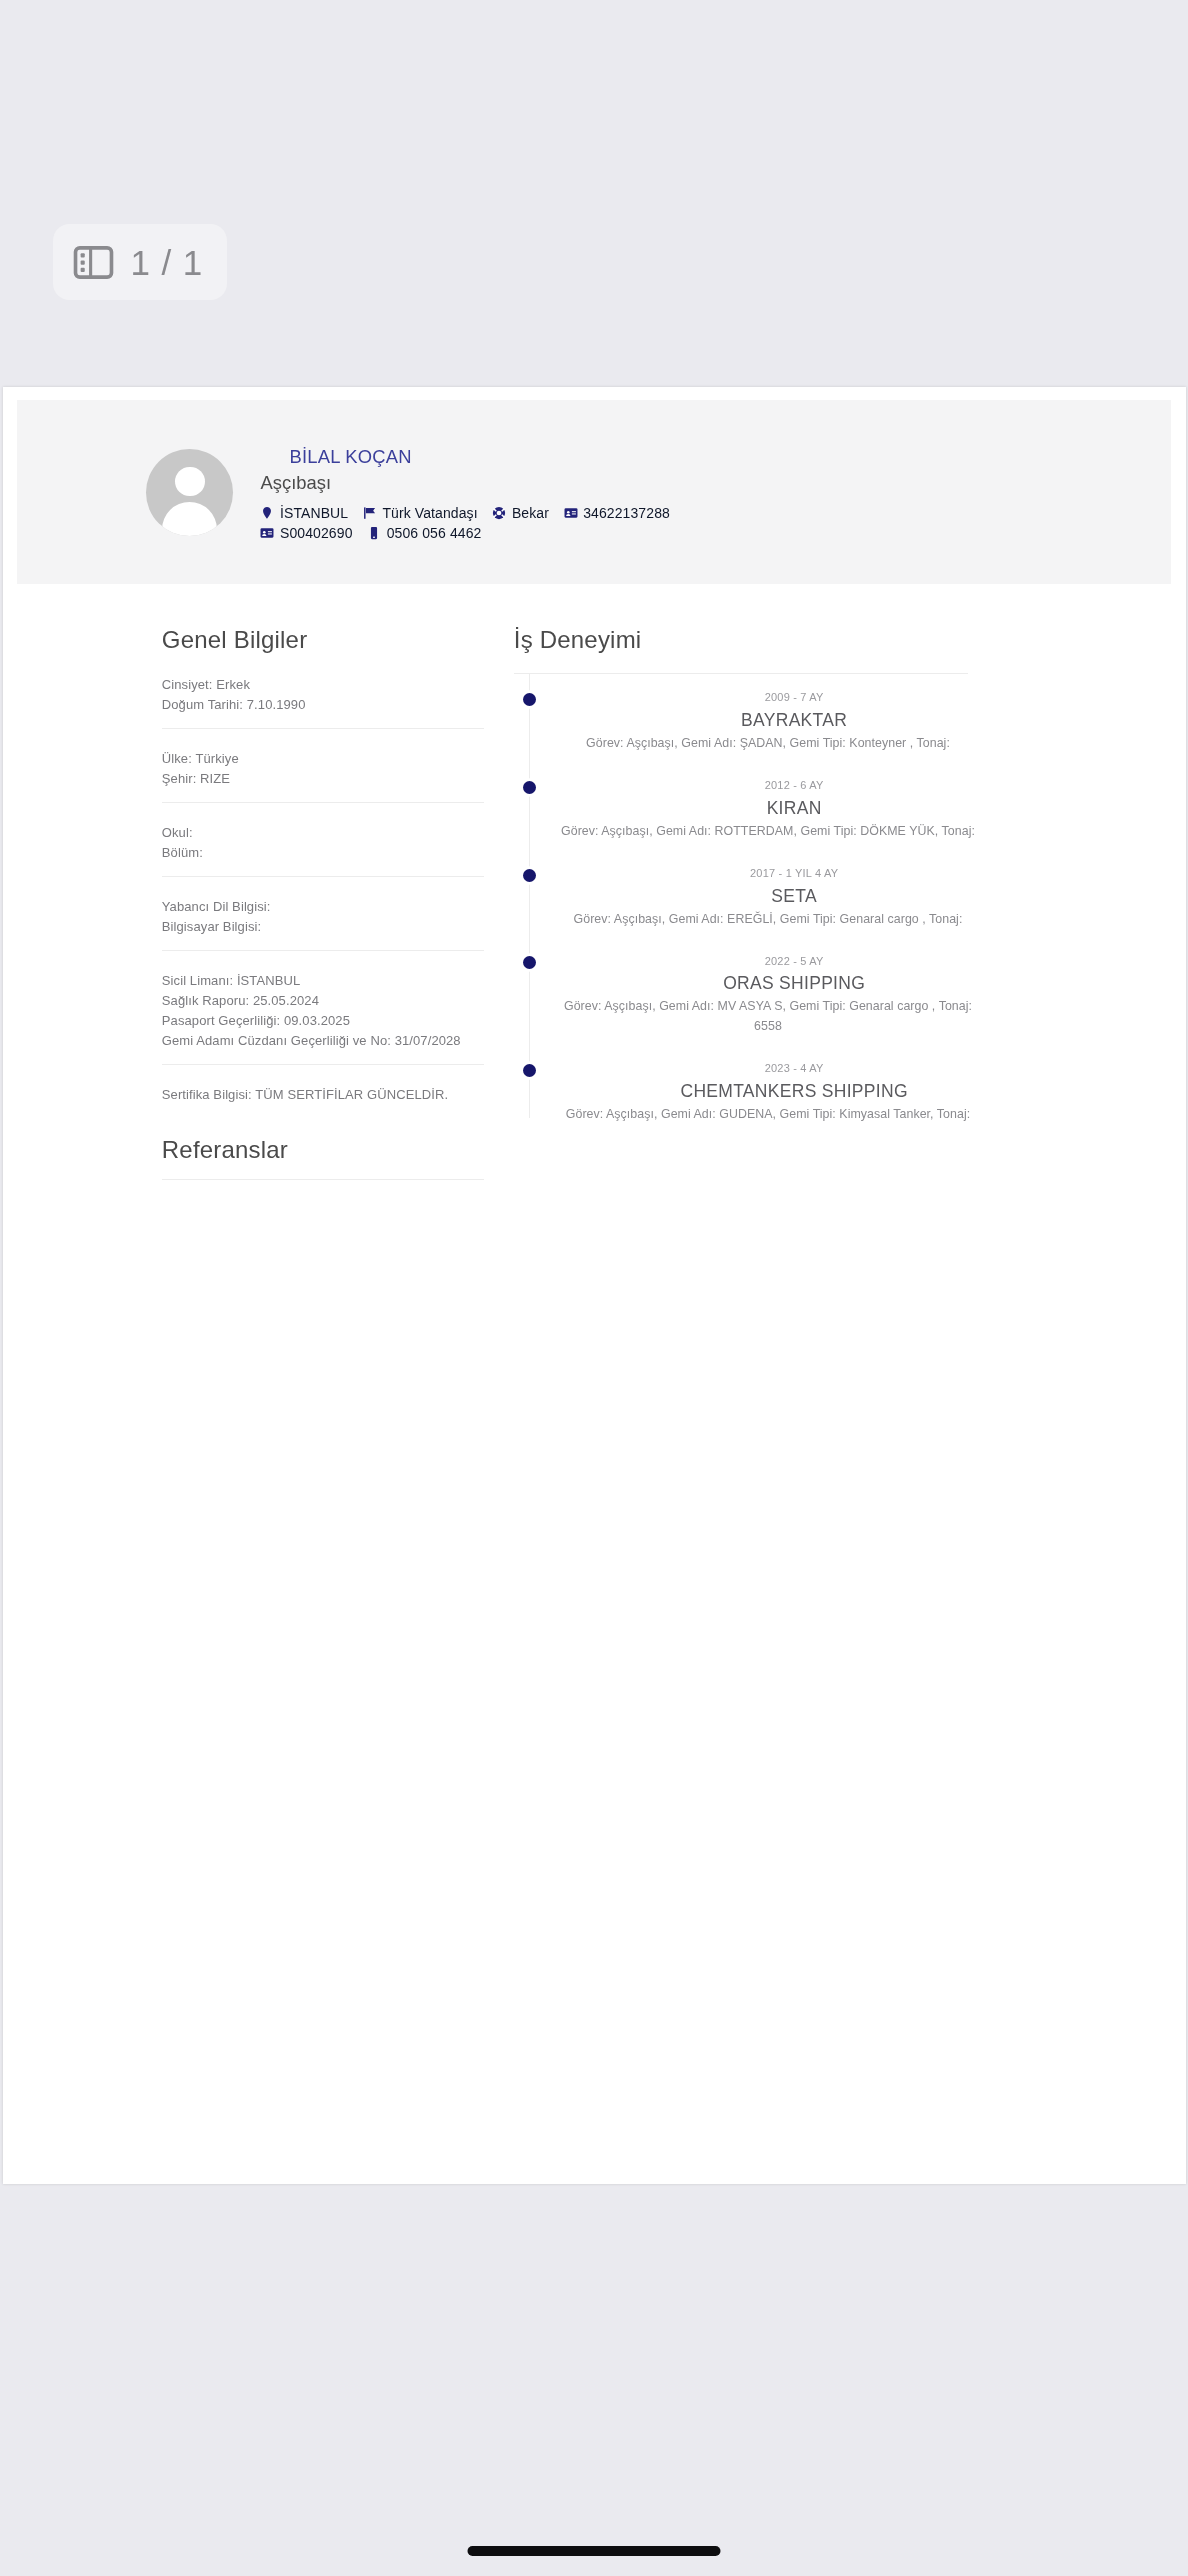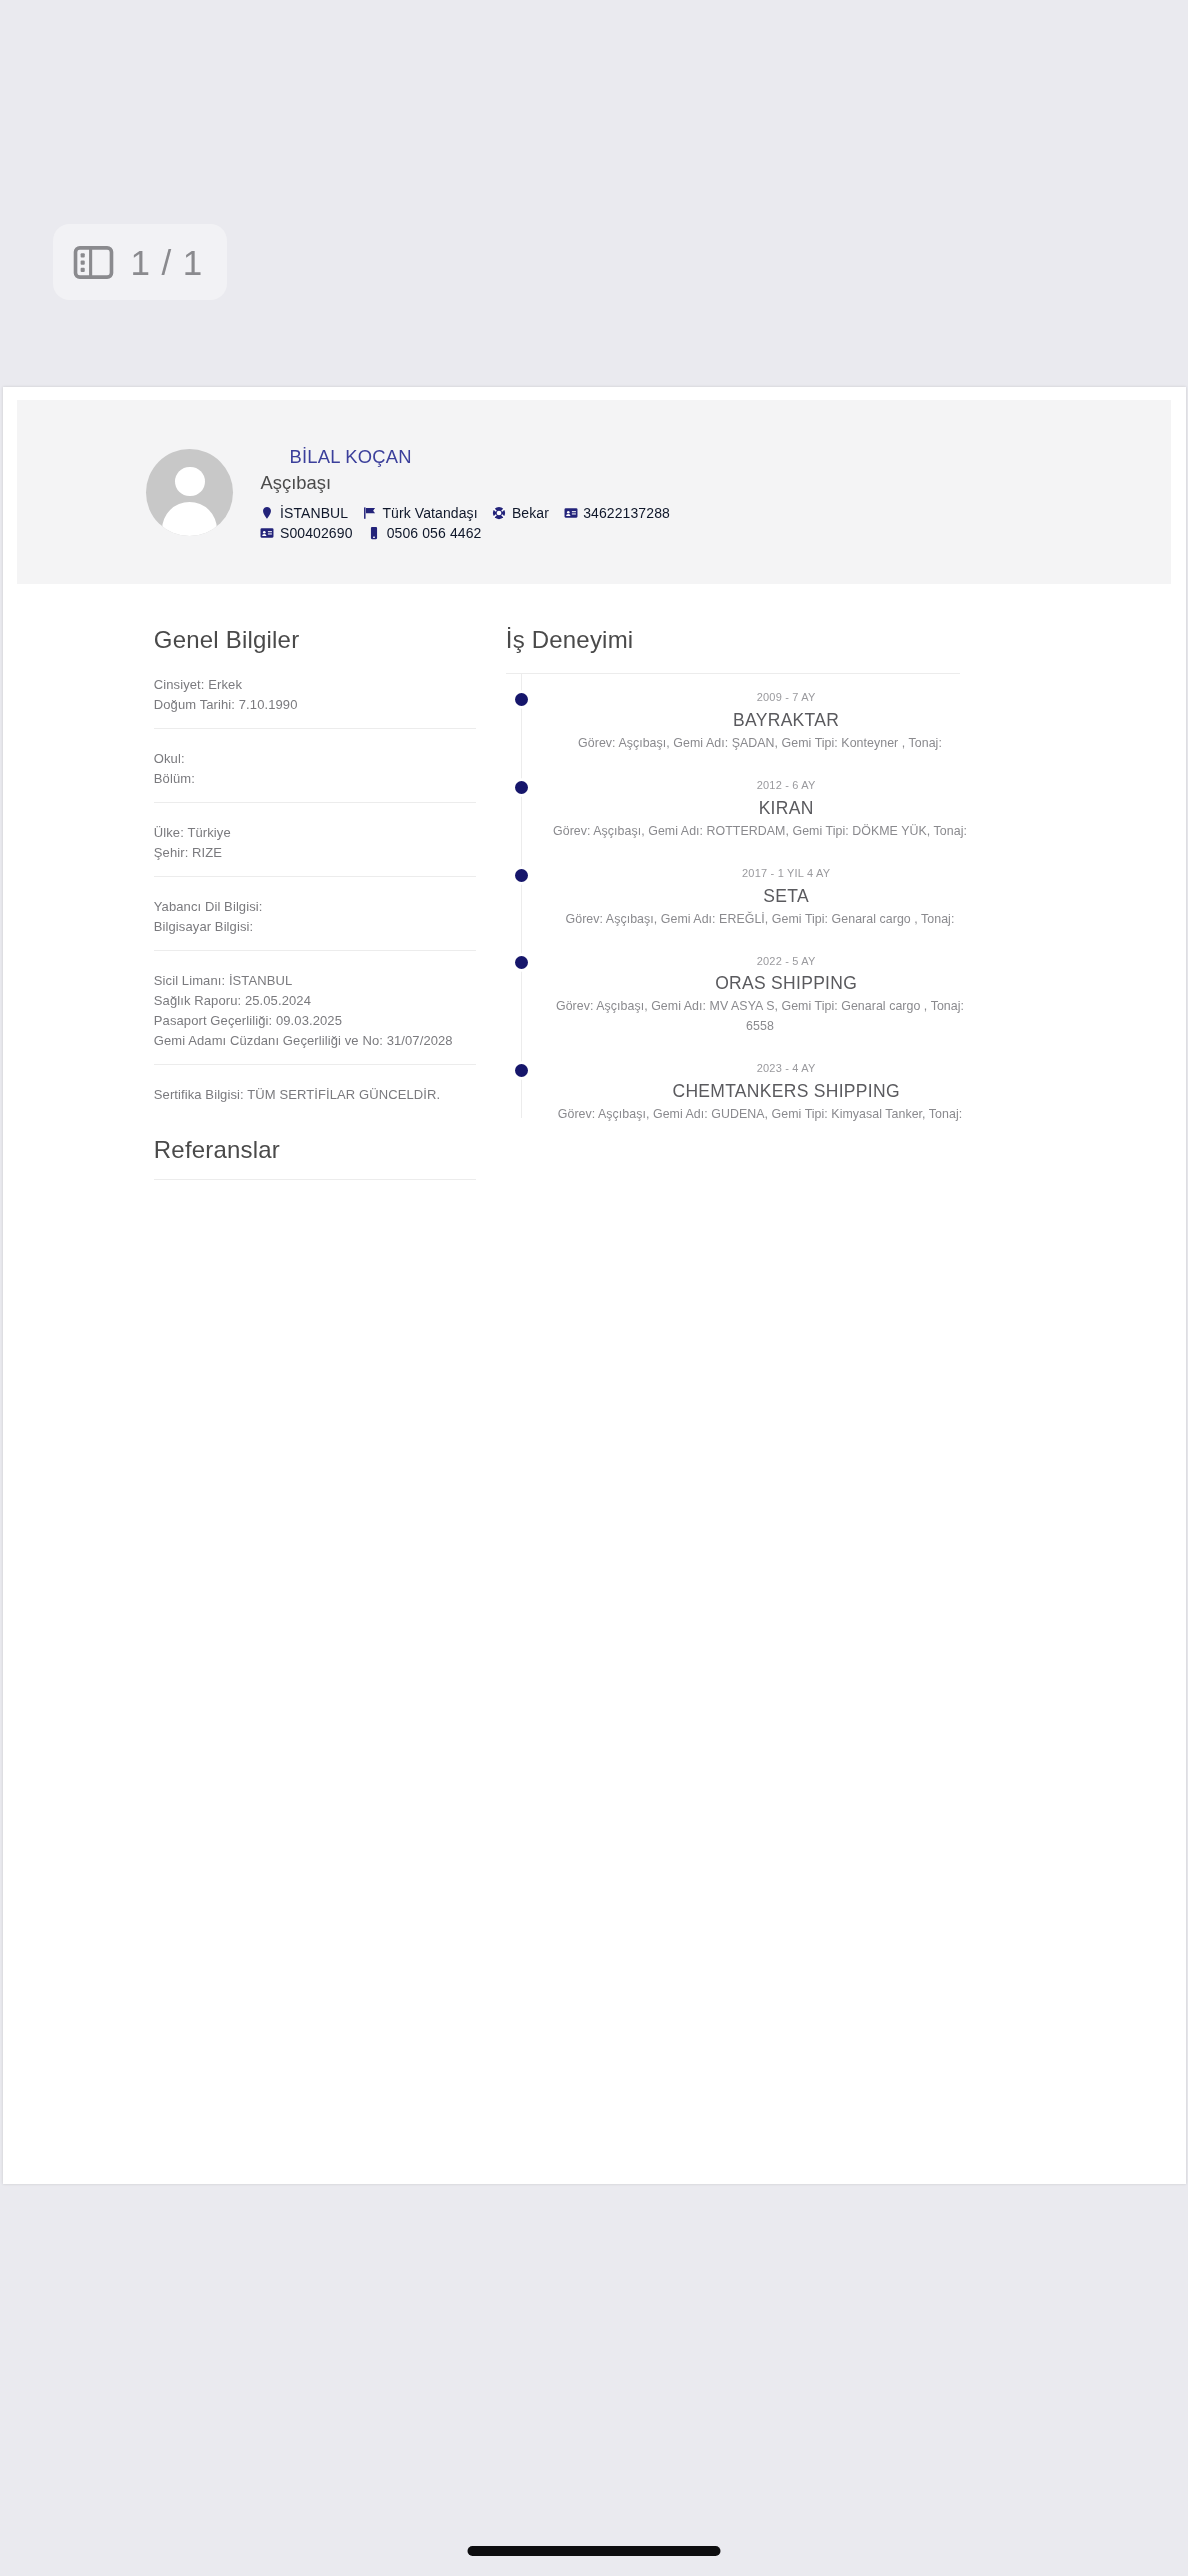--- a/index.html
+++ b/index.html
@@ -105,21 +105,21 @@
   .meta-item { display: flex; align-items: center; gap: 5.5px; }
   .meta-item span.txt {
     font-size: 14px;
     color: #0f172a;
     white-space: nowrap;
     letter-spacing: 0.1px;
   }
   .meta-ico { width: 14px; height: 14px; display: block; flex: none; }
 
   
-  .cols { display: flex; padding: 41px 0 0 8px; }
+  .cols { display: flex; padding: 41px 0 0 16px; }
   .col-left { width: 465px; padding-left: 143px; }
   .col-right { width: 553px; padding-left: 30px; }
 
   .sec-title {
     font-size: 24px;
     color: #4a4a4a;
     font-weight: 400;
     letter-spacing: 0.2px;
     line-height: 1.25;
   }
@@ -292,27 +292,27 @@
 
     <div class="col-left">
       <div class="sec-title">Genel Bilgiler</div>
 
       <div class="info-group">
         <div class="info-line">Cinsiyet: Erkek</div>
         <div class="info-line">Doğum Tarihi: 7.10.1990</div>
       </div>
 
       <div class="info-group">
+        <div class="info-line">Ülke: Türkiye</div>
+        <div class="info-line">Şehir: RIZE</div>
+      </div>
+
+      <div class="info-group">
         <div class="info-line">Okul:</div>
         <div class="info-line">Bölüm:</div>
-      </div>
-
-      <div class="info-group">
-        <div class="info-line">Ülke: Türkiye</div>
-        <div class="info-line">Şehir: RIZE</div>
       </div>
 
       <div class="info-group">
         <div class="info-line">Yabancı Dil Bilgisi:</div>
         <div class="info-line">Bilgisayar Bilgisi:</div>
       </div>
 
       <div class="info-group">
         <div class="info-line">Sicil Limanı: İSTANBUL</div>
         <div class="info-line">Sağlık Raporu: 25.05.2024</div>

